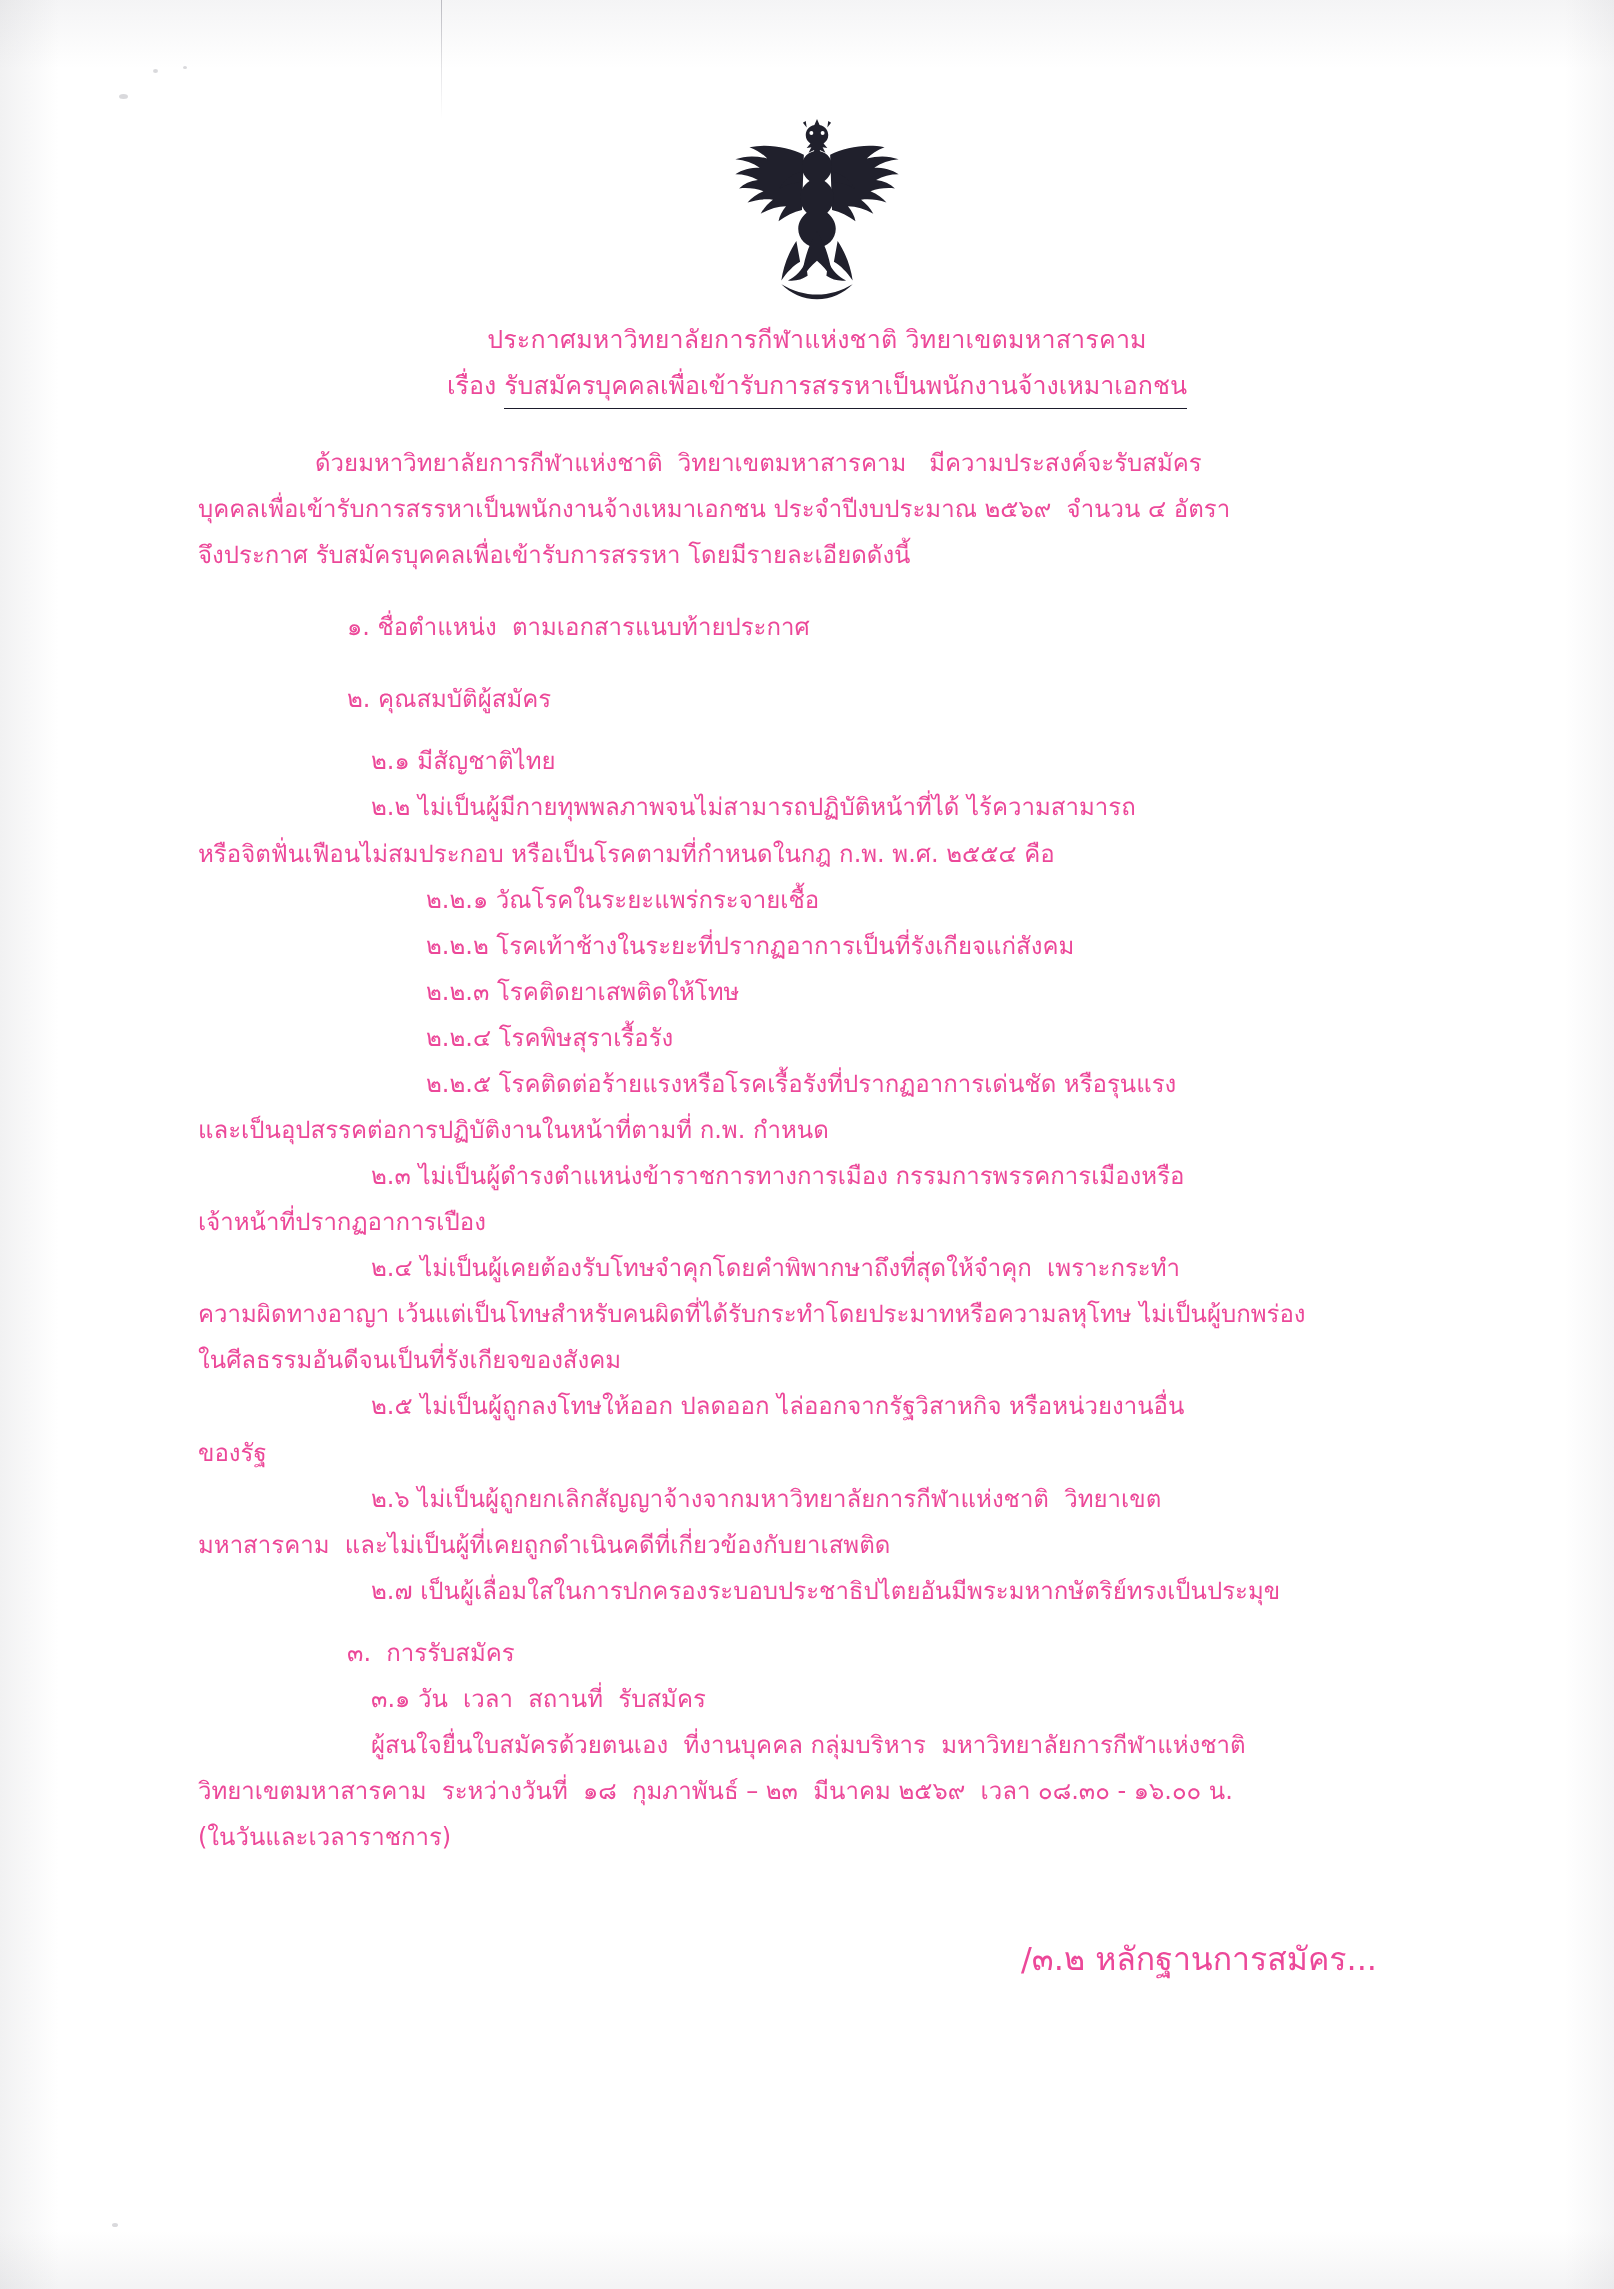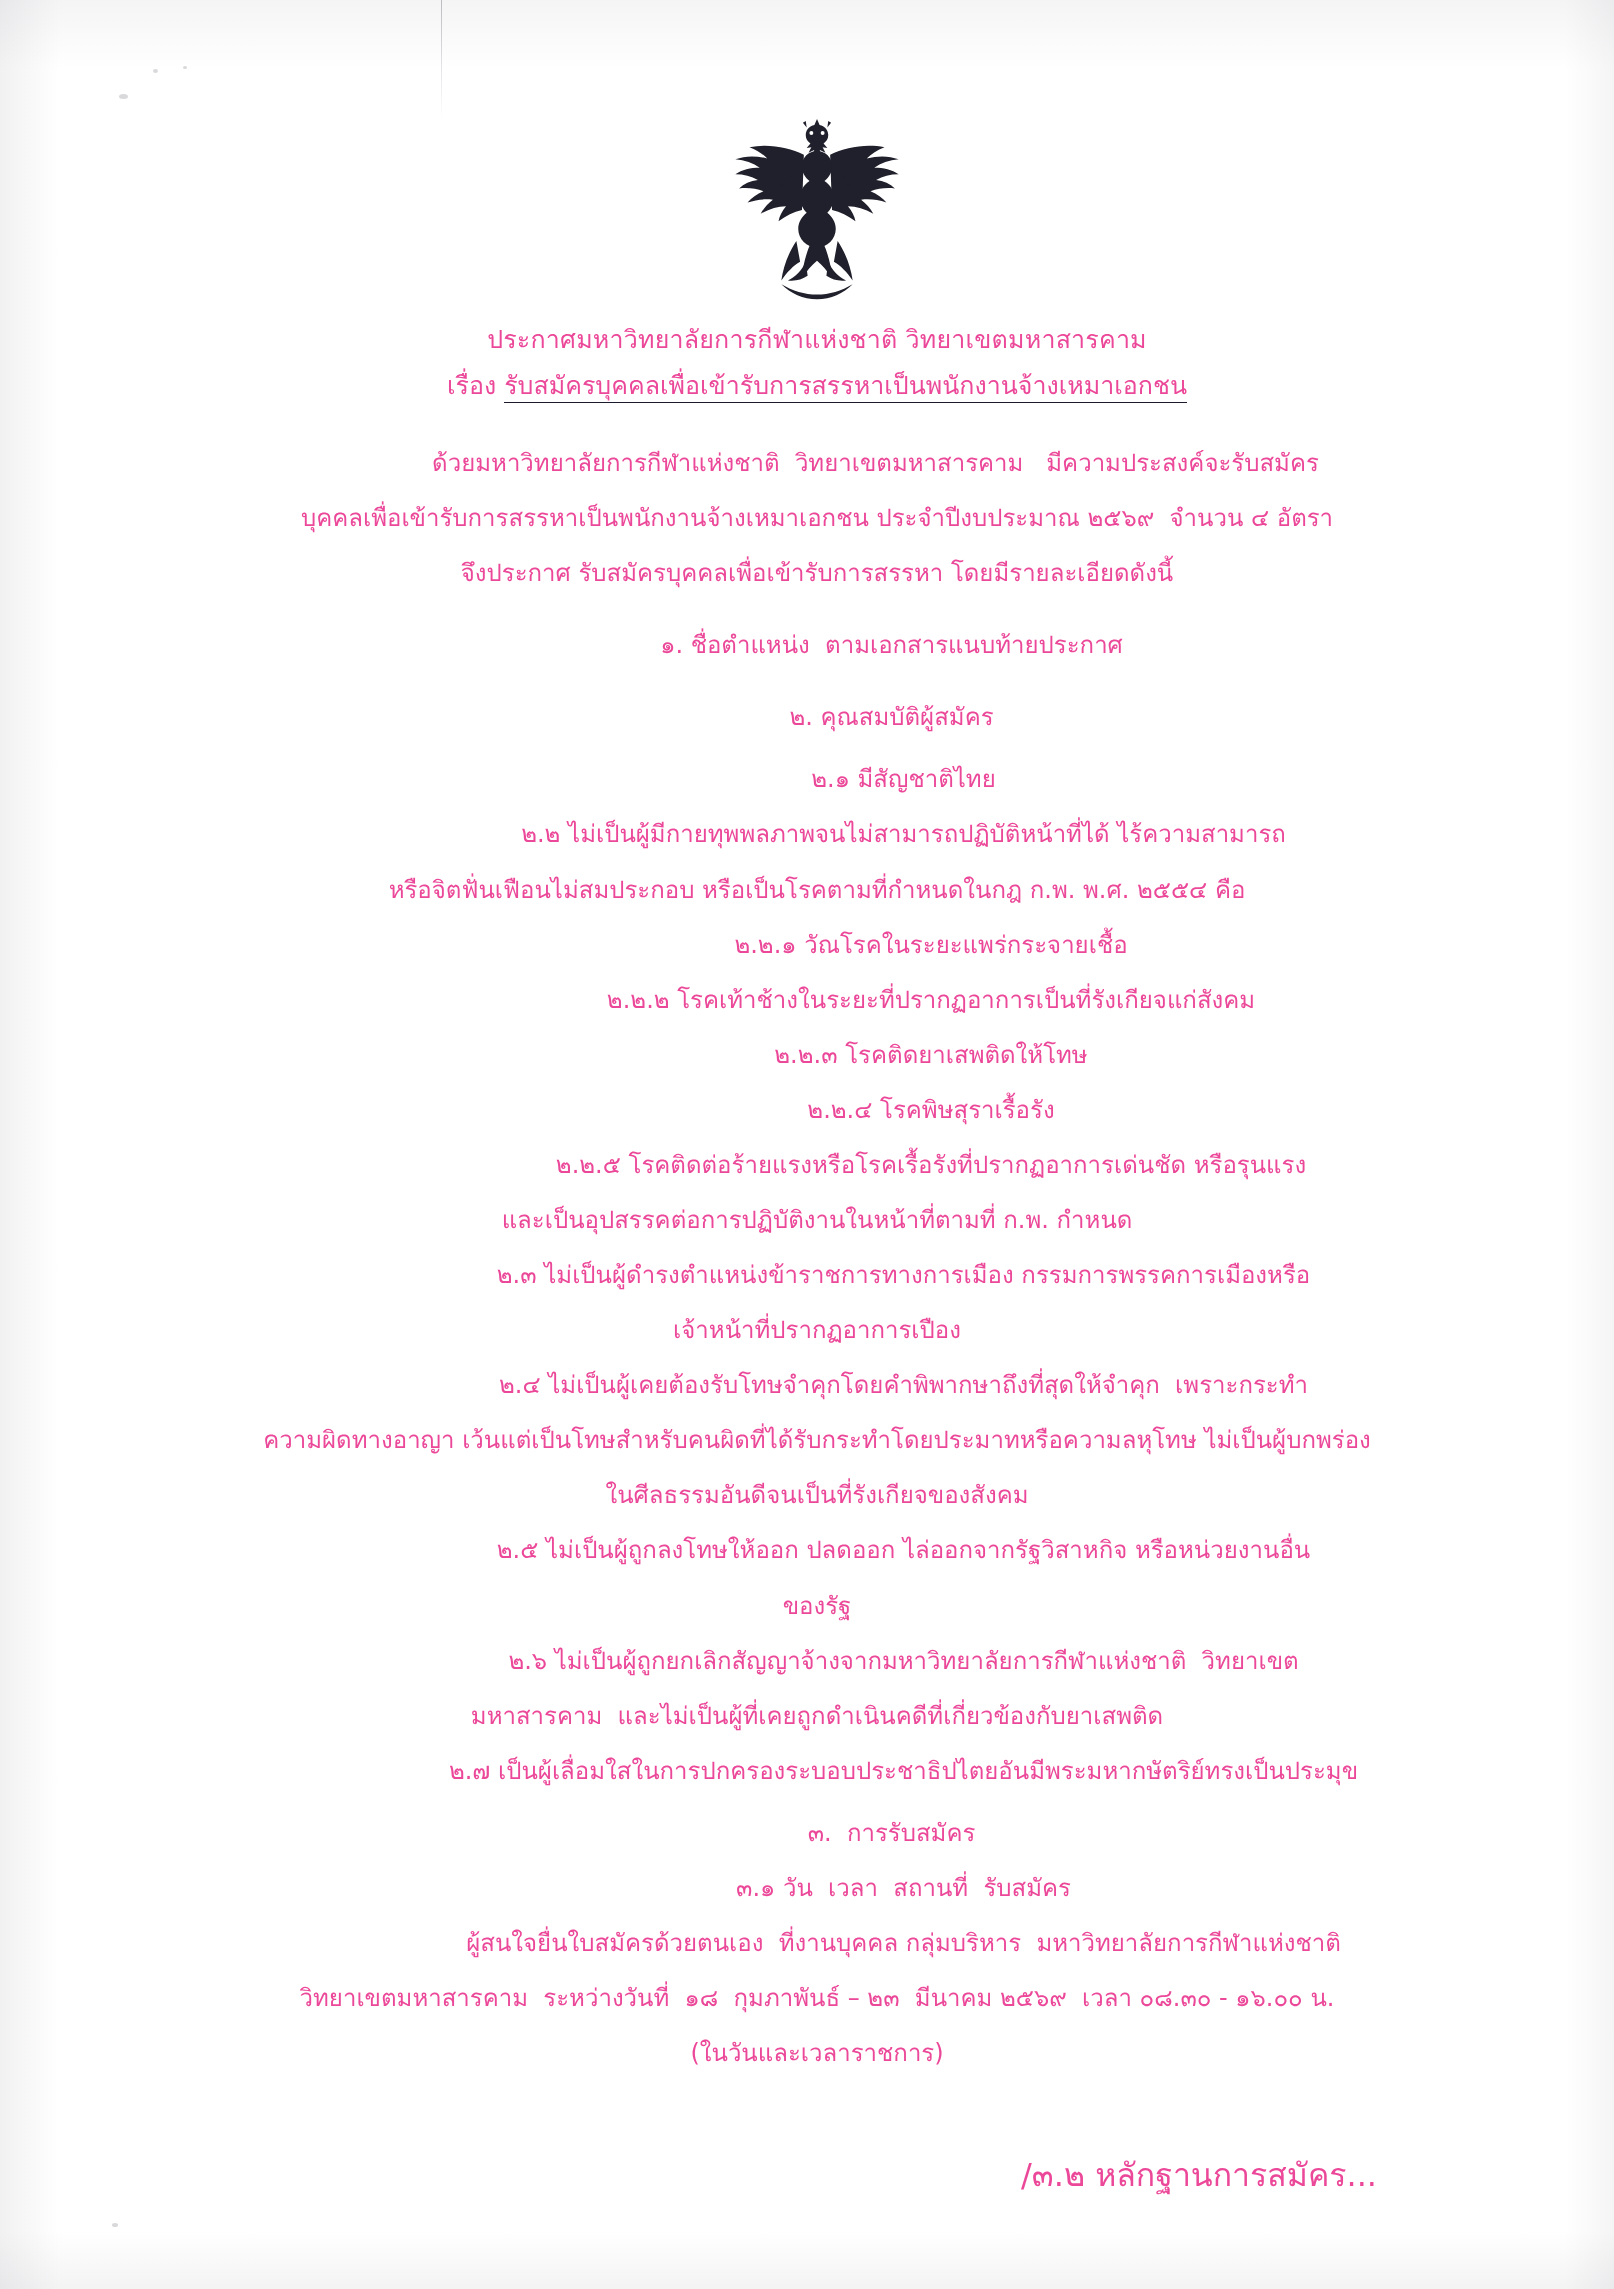--- a/index.html
+++ b/index.html
@@ -71,34 +71,33 @@
     letter-spacing: 0.2px;
   }
   .doc-subject {
     font-size: 25px;
     margin-top: 6px;
     display: inline-block;
     position: relative;
   }
   .doc-subject .underline-part {
     border-bottom: 1.5px solid #1b1b2b;
-    padding-bottom: 2px;
+    padding-bottom: 8px;
   }
 
   
   .body {
     margin-top: 34px;
     font-size: 24px;
     line-height: 1.92;
     text-align: left;
   }
   .p {
-    margin: 9px;
+    margin: 0;
     white-space: pre-wrap;
-    text-align: center;
   }
   .ind-1 { text-indent: 117px; }
   .ind-2 { text-indent: 149px; }
   .ind-3 { text-indent: 173px; }
   .ind-4 { text-indent: 228px; }
   .ind-0 { text-indent: 0; }
   .gap-sm { margin-top: 16px; }
   .gap-md { margin-top: 26px; }
 
   .footnote {

